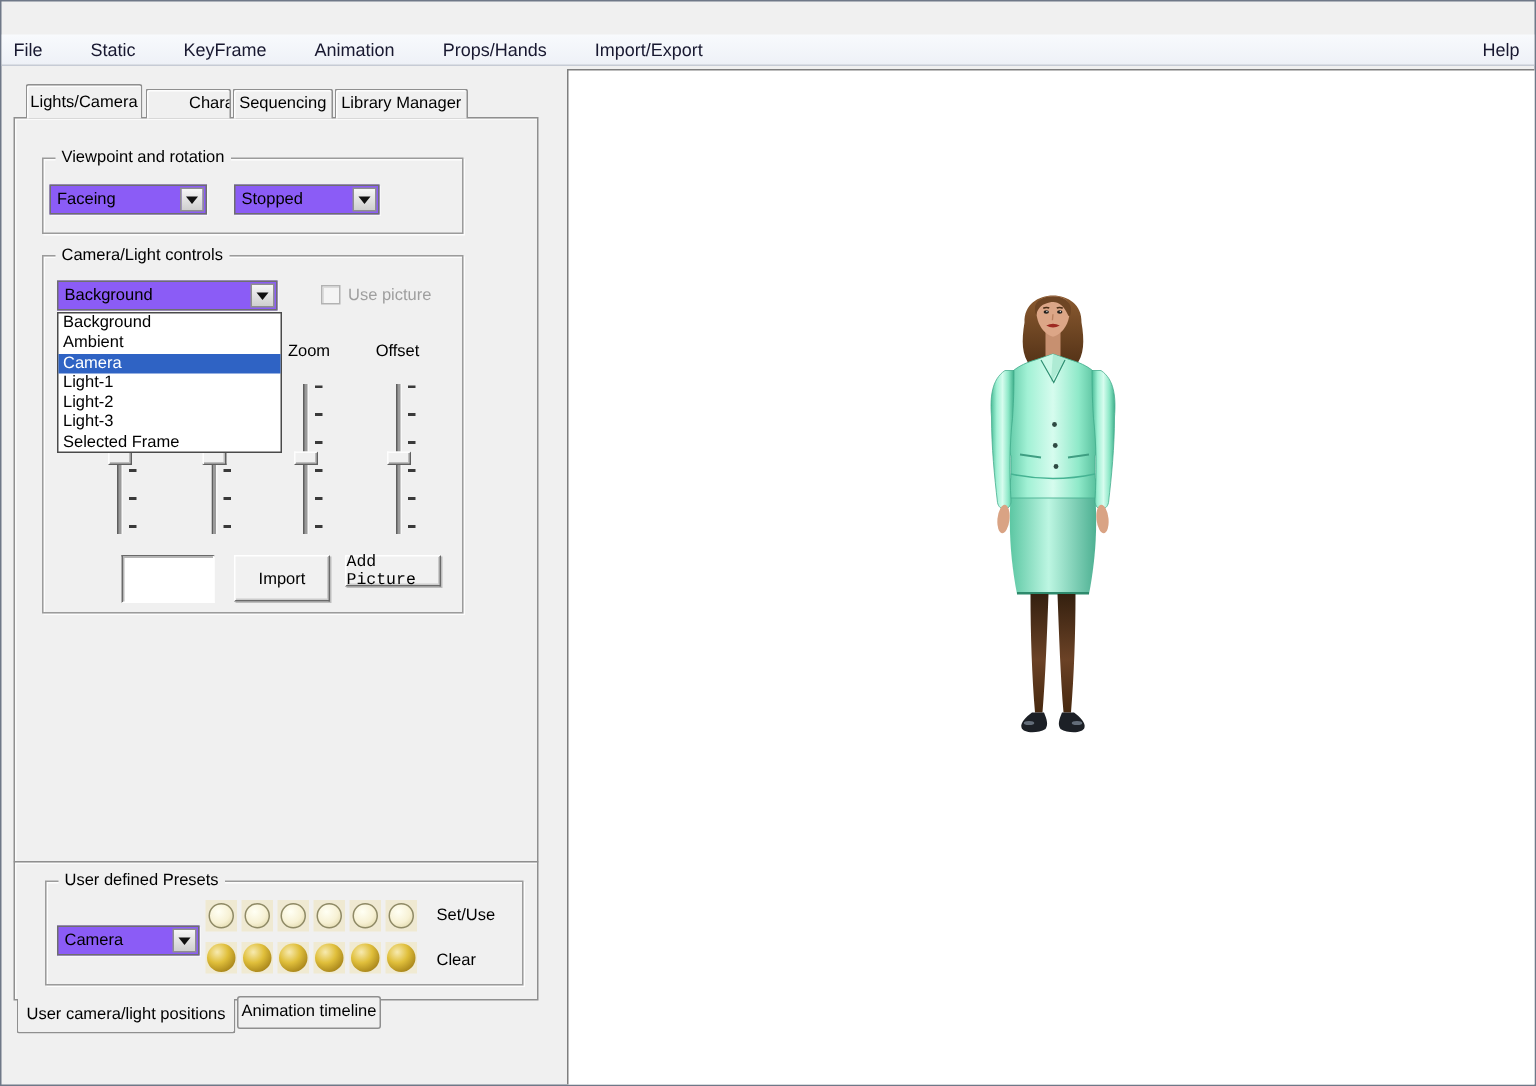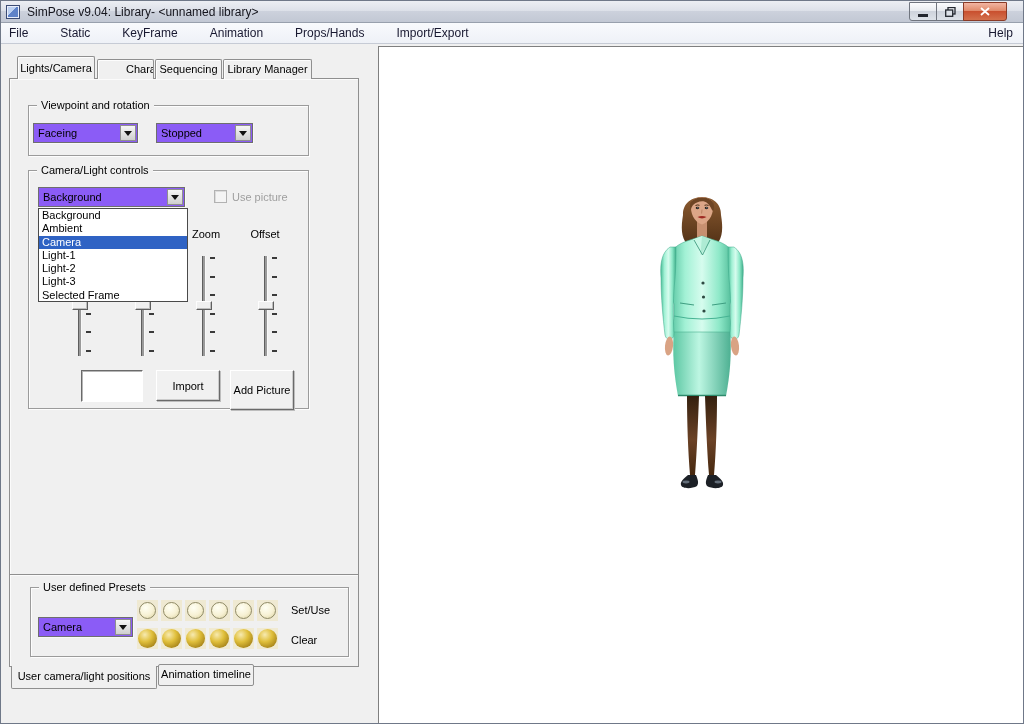--- a/index.html
+++ b/index.html
@@ -103,40 +103,20 @@
   .cream { width:17px; height:17px; border-radius:50%; border:1px solid #8f8a66;
     background:radial-gradient(circle at 38% 32%, #fffff4, #f7f1d4 55%, #ddd4a4 95%); }
   .gold { width:19px; height:19px; border-radius:50%;
     background:radial-gradient(circle at 36% 30%, #f7eab0, #e0bf3b 40%, #a9861b 78%, #6e5a0e 100%); }
 </style>
 </head>
 <body>
 
 <div id="app">
 
-  <div class="titlebar">
-    <span class="app-icon"></span>
-    <span class="title-text">SimPose v9.04: Library- &lt;unnamed library&gt;</span>
-    <div class="win-buttons">
-      <div class="win-btn min">
-        <span class="glyph-min"></span>
-      </div>
-      <div class="win-btn max">
-        <svg width="11" height="10">
-          <rect x="3" y="0.5" width="7" height="6.5" fill="none" stroke="#23272f" stroke-width="1.3"></rect>
-          <rect x="0.7" y="3" width="7" height="6.3" fill="#dde2e9" stroke="#23272f" stroke-width="1.3"></rect>
-        </svg>
-      </div>
-      <div class="win-btn close">
-        <svg width="10" height="9">
-          <path d="M1 1 L9 8 M9 1 L1 8" stroke="#fff" stroke-width="1.8"></path>
-        </svg>
-      </div>
-    </div>
-  </div>
 
   <div class="menubar">
     <span class="menu-item">File</span>
     <span class="menu-item">Static</span>
     <span class="menu-item">KeyFrame</span>
     <span class="menu-item">Animation</span>
     <span class="menu-item">Props/Hands</span>
     <span class="menu-item">Import/Export</span>
     <span class="menu-item menu-help">Help</span>
   </div>
@@ -284,21 +264,21 @@
         <div class="list-item">Ambient</div>
         <div class="list-item selected">Camera</div>
         <div class="list-item">Light-1</div>
         <div class="list-item">Light-2</div>
         <div class="list-item">Light-3</div>
         <div class="list-item">Selected Frame</div>
       </div>
 
       <div class="preview" style="left:52px; top:199px; width:62px; height:32px; background:#fff;"></div>
       <div class="btn" style="left:127px; top:199px; width:64px; height:31px;">Import</div>
-      <div class="btn" style="left:201px; top:199px; width:64px; height:40px;">Add Picture</div>
+      <div class="btn" style="left:201px; top:199px; width:64px; height:21px;font-family:Liberation Mono, monospace;">Add Picture</div>
     </div>
   </div>
 
   <div class="page" style="left:8px; top:573px; width:350px; height:93px;">
     <div class="group" style="left:20px; top:12px; width:319px; height:70px;">
       <span class="group-label">User defined Presets</span>
 
       <div class="combo" style="left:7px; top:29px; width:95px;">
         <span class="val">Camera</span>
         <span class="arrow-btn">

